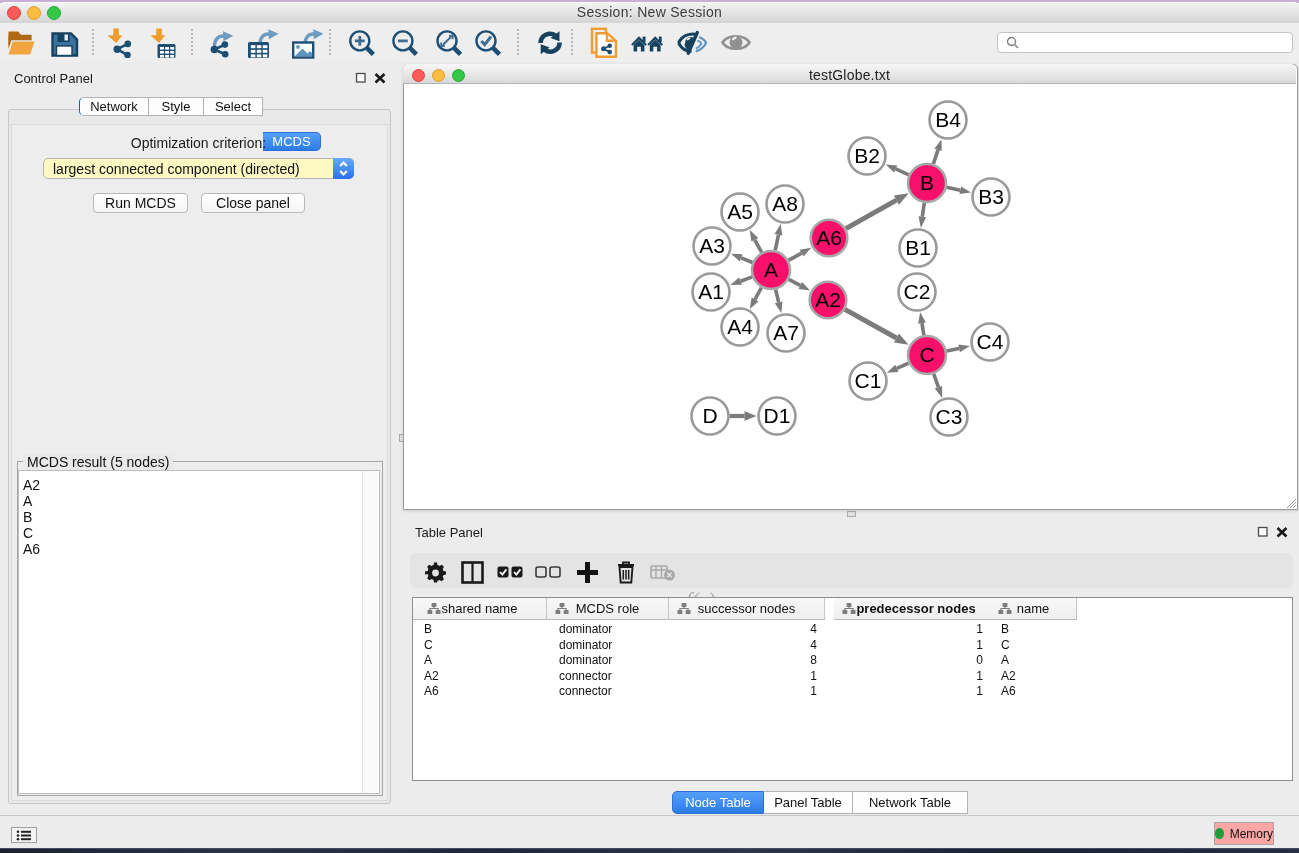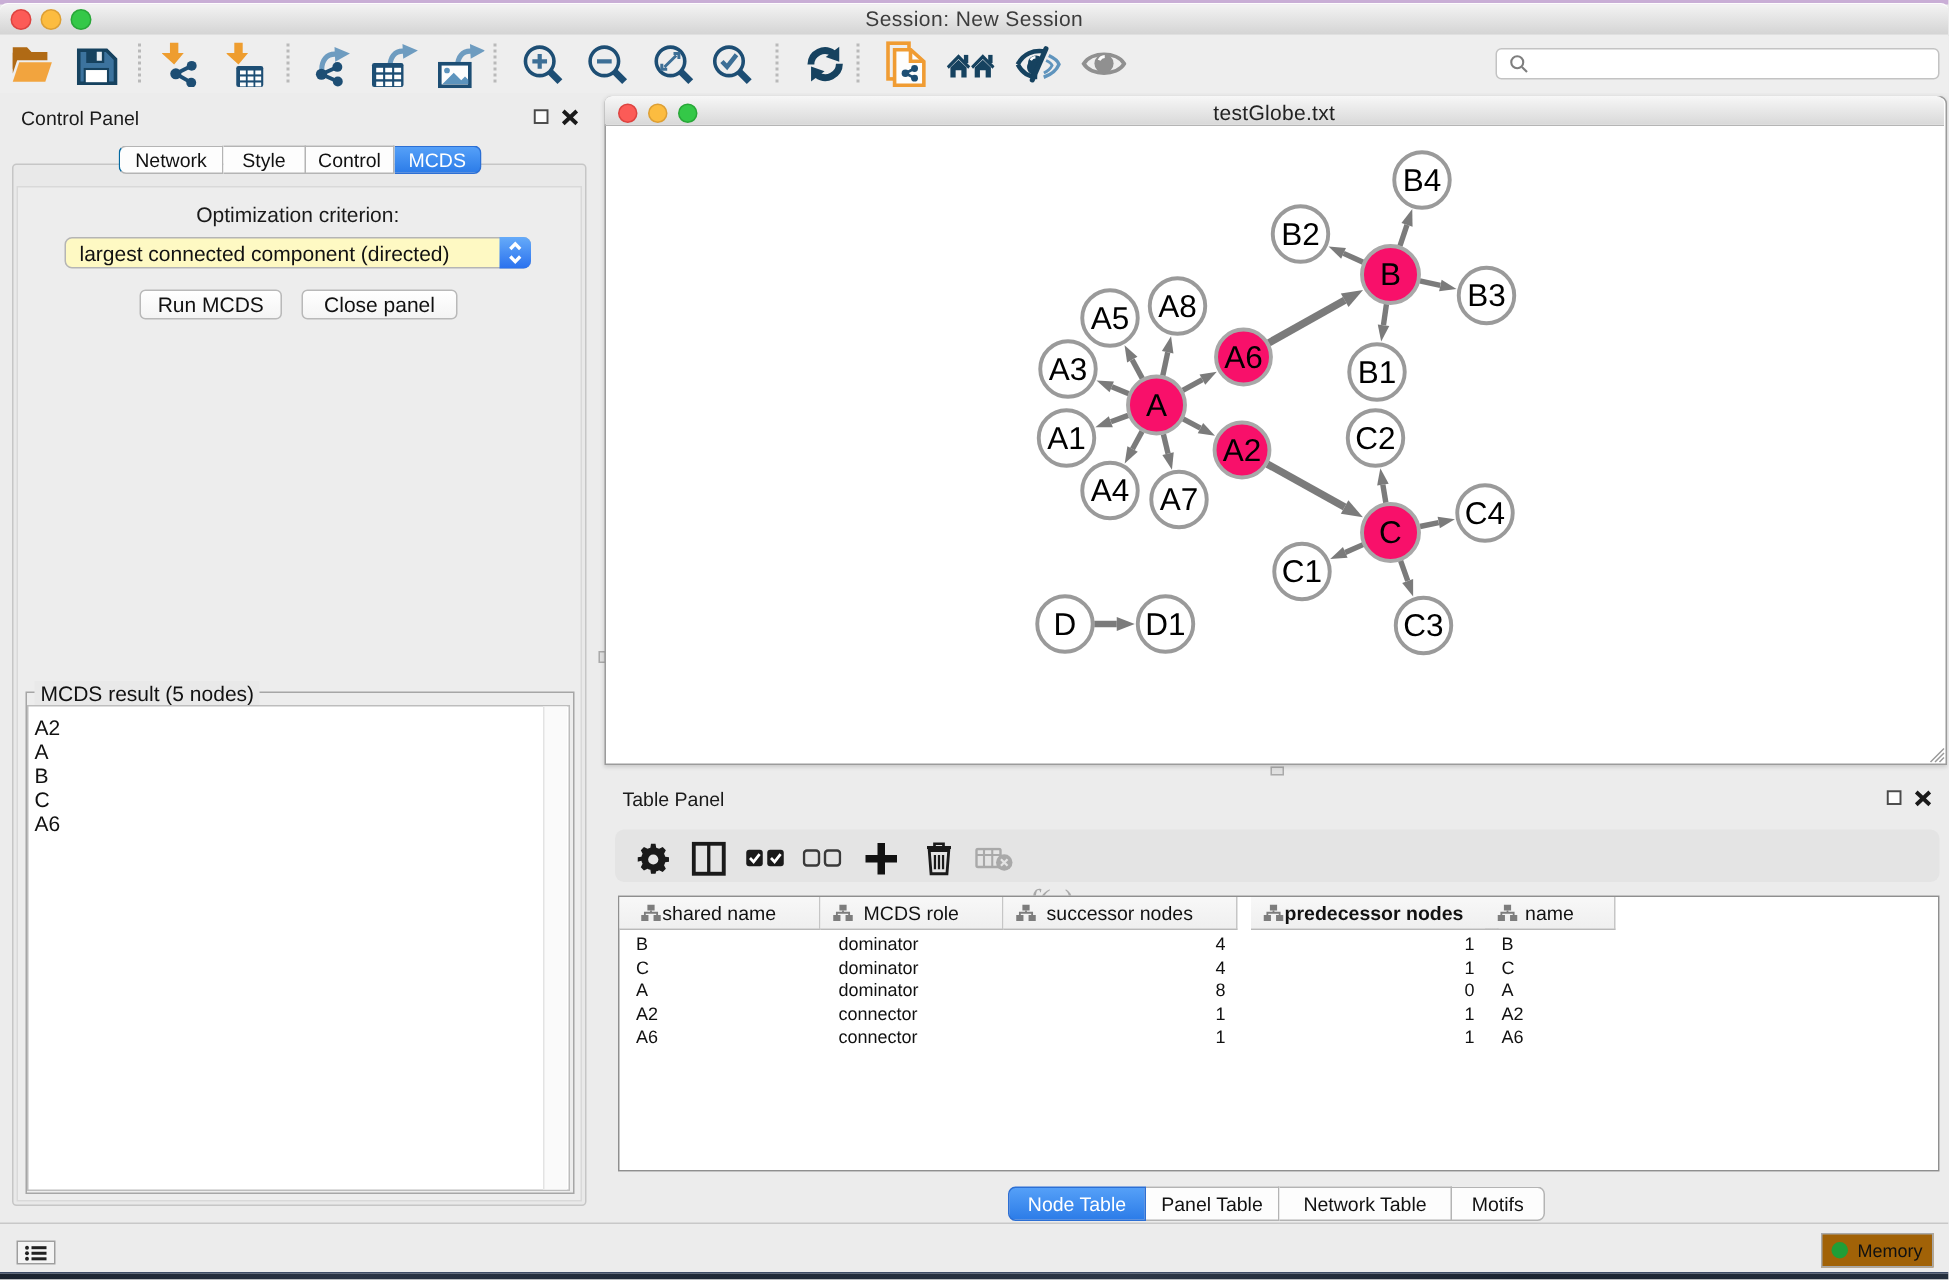--- a/index.html
+++ b/index.html
@@ -23,21 +23,21 @@
   
   #cpTitle{left:14px;top:71px;font-size:13px;color:#1a1a1a;}
   #cpBox{left:8px;top:109px;width:381px;height:693px;border:1px solid #c6c6c6;
          border-radius:3px;background:#e9e9e9;}
   #cpInner{left:11px;top:124px;width:375px;height:675px;border:1px solid #d9d9d9;background:#ededed;}
   .tabbar{position:absolute;display:flex;}
   .tab{height:100%;box-sizing:border-box;border:1px solid #b4b4b4;border-left:none;
        background:#fdfdfd;color:#111;display:flex;align-items:center;justify-content:center;
        font-size:13px;}
   .tab.first{border-left:1px solid #0369a1;border-radius:5px 0 0 5px;}
-  .tab.last{border-radius:0 5px 5px 0;}
+  .tab.last{border-radius:0 5px 5px 0;margin-top:35px;}
   .tab.sel{background:linear-gradient(#55a0f8,#2c7ce8);color:#fff;border-color:#2c6fd4;}
   #optLabel{left:8px;top:135px;width:381px;text-align:center;font-size:14px;color:#1a1a1a;}
   #dropdown{left:43px;top:158px;width:311px;height:21px;background:#fef9c3;
     border:1px solid #b5b5b5;border-radius:5px;font-size:14px;color:#111;
     line-height:21px;padding-left:9px;box-sizing:border-box;}
   #ddspin{left:333px;top:158px;width:21px;height:21px;border-radius:0 5px 5px 0;
     background:linear-gradient(#66abf9,#2a71ee);}
   .btn{position:absolute;height:20px;background:linear-gradient(#ffffff,#f4f4f4);
     border:1px solid #b9b9b9;border-radius:4px;font-size:14px;color:#111;
     display:flex;align-items:center;justify-content:center;box-sizing:border-box;}
@@ -62,21 +62,21 @@
   #tpTable{left:412px;top:597px;width:879px;height:182px;background:#fff;border:1px solid #8f8f8f;}
   .th{position:absolute;top:598px;height:22px;box-sizing:border-box;
       background:linear-gradient(#f8f8f8,#efefef);border-right:1px solid #c6c6c6;
       border-bottom:1px solid #b9b9b9;font-size:13px;color:#111;
       display:flex;align-items:center;justify-content:center;}
   .td{position:absolute;font-size:12px;color:#111;height:16px;line-height:16px;}
   
   #statusbar{left:0;top:815px;width:1299px;height:33px;background:#ececec;border-top:1px solid #c8c8c8;}
   #darkstrip{left:0;top:848px;width:1299px;height:5px;border-top:1px solid #3e4c66;box-sizing:border-box;
     background:linear-gradient(90deg,#1a222e,#2a3445 18%,#1e2836 37%,#2c3646 58%,#1a2330 78%,#252f3e);}
-  #memBtn{left:1214px;top:822px;width:75px;height:23px;background:#a16207;border:1px solid #a8a8a8;
+  #memBtn{left:1214px;top:822px;width:60px;height:23px;background:#fca5a5;border:1px solid #a8a8a8;
     font-size:12px;color:#111;display:flex;align-items:center;justify-content:center;box-sizing:border-box;}
   #listBtn{left:11px;top:827px;width:26px;height:16px;background:#f4f4f4;border:1px solid #9e9e9e;
     display:flex;align-items:center;justify-content:center;box-sizing:border-box;}
 </style>
 </head>
 <body>
 <div class="abs" id="deskTop"></div>
 <div class="abs" id="titlebar"></div>
 <div class="tl" style="left:7px;background:#fc5b57;border:1px solid #dd4340;"></div>
 <div class="tl" style="left:27px;background:#fcbc40;border:1px solid #dd9f34;"></div>
@@ -218,21 +218,21 @@
 <div class="abs" id="cpTitle">Control Panel</div>
 <svg class="abs" style="left:355px;top:72px" width="34" height="12" viewBox="0 0 34 12">
   <rect x="1.5" y="1.5" width="8.5" height="8.5" fill="#fdfdfd" stroke="#4a4a4a" stroke-width="1.3"></rect>
   <path d="M20.5 2 L29.5 10.5 M29.5 2 L20.5 10.5" stroke="#1a1a1a" stroke-width="2.6" fill="none"></path>
 </svg>
 <div class="abs" id="cpBox"></div>
 <div class="abs" id="cpInner"></div>
 <div class="tabbar" style="left:79px;top:97px;width:242px;height:19px;">
   <div class="tab first" style="width:70px;">Network</div>
   <div class="tab" style="width:55px;">Style</div>
-  <div class="tab" style="width:59px;">Control</div>
+  <div class="tab" style="width:59px;">Select</div>
   <div class="tab last sel" style="width:58px;">MCDS</div>
 </div>
 <div class="abs" id="optLabel">Optimization criterion:</div>
 <div class="abs" id="dropdown">largest connected component (directed)</div>
 <div class="abs" id="ddspin"></div>
 <svg class="abs" style="left:333px;top:158px" width="21" height="21" viewBox="0 0 21 21">
  <path d="M7.2 8 L10.5 4.6 L13.8 8" fill="none" stroke="#fff" stroke-width="2.2"></path>
  <path d="M7.2 13 L10.5 16.4 L13.8 13" fill="none" stroke="#fff" stroke-width="2.2"></path>
 </svg>
 <div class="btn" style="left:93px;top:193px;width:95px;">Run MCDS</div>

